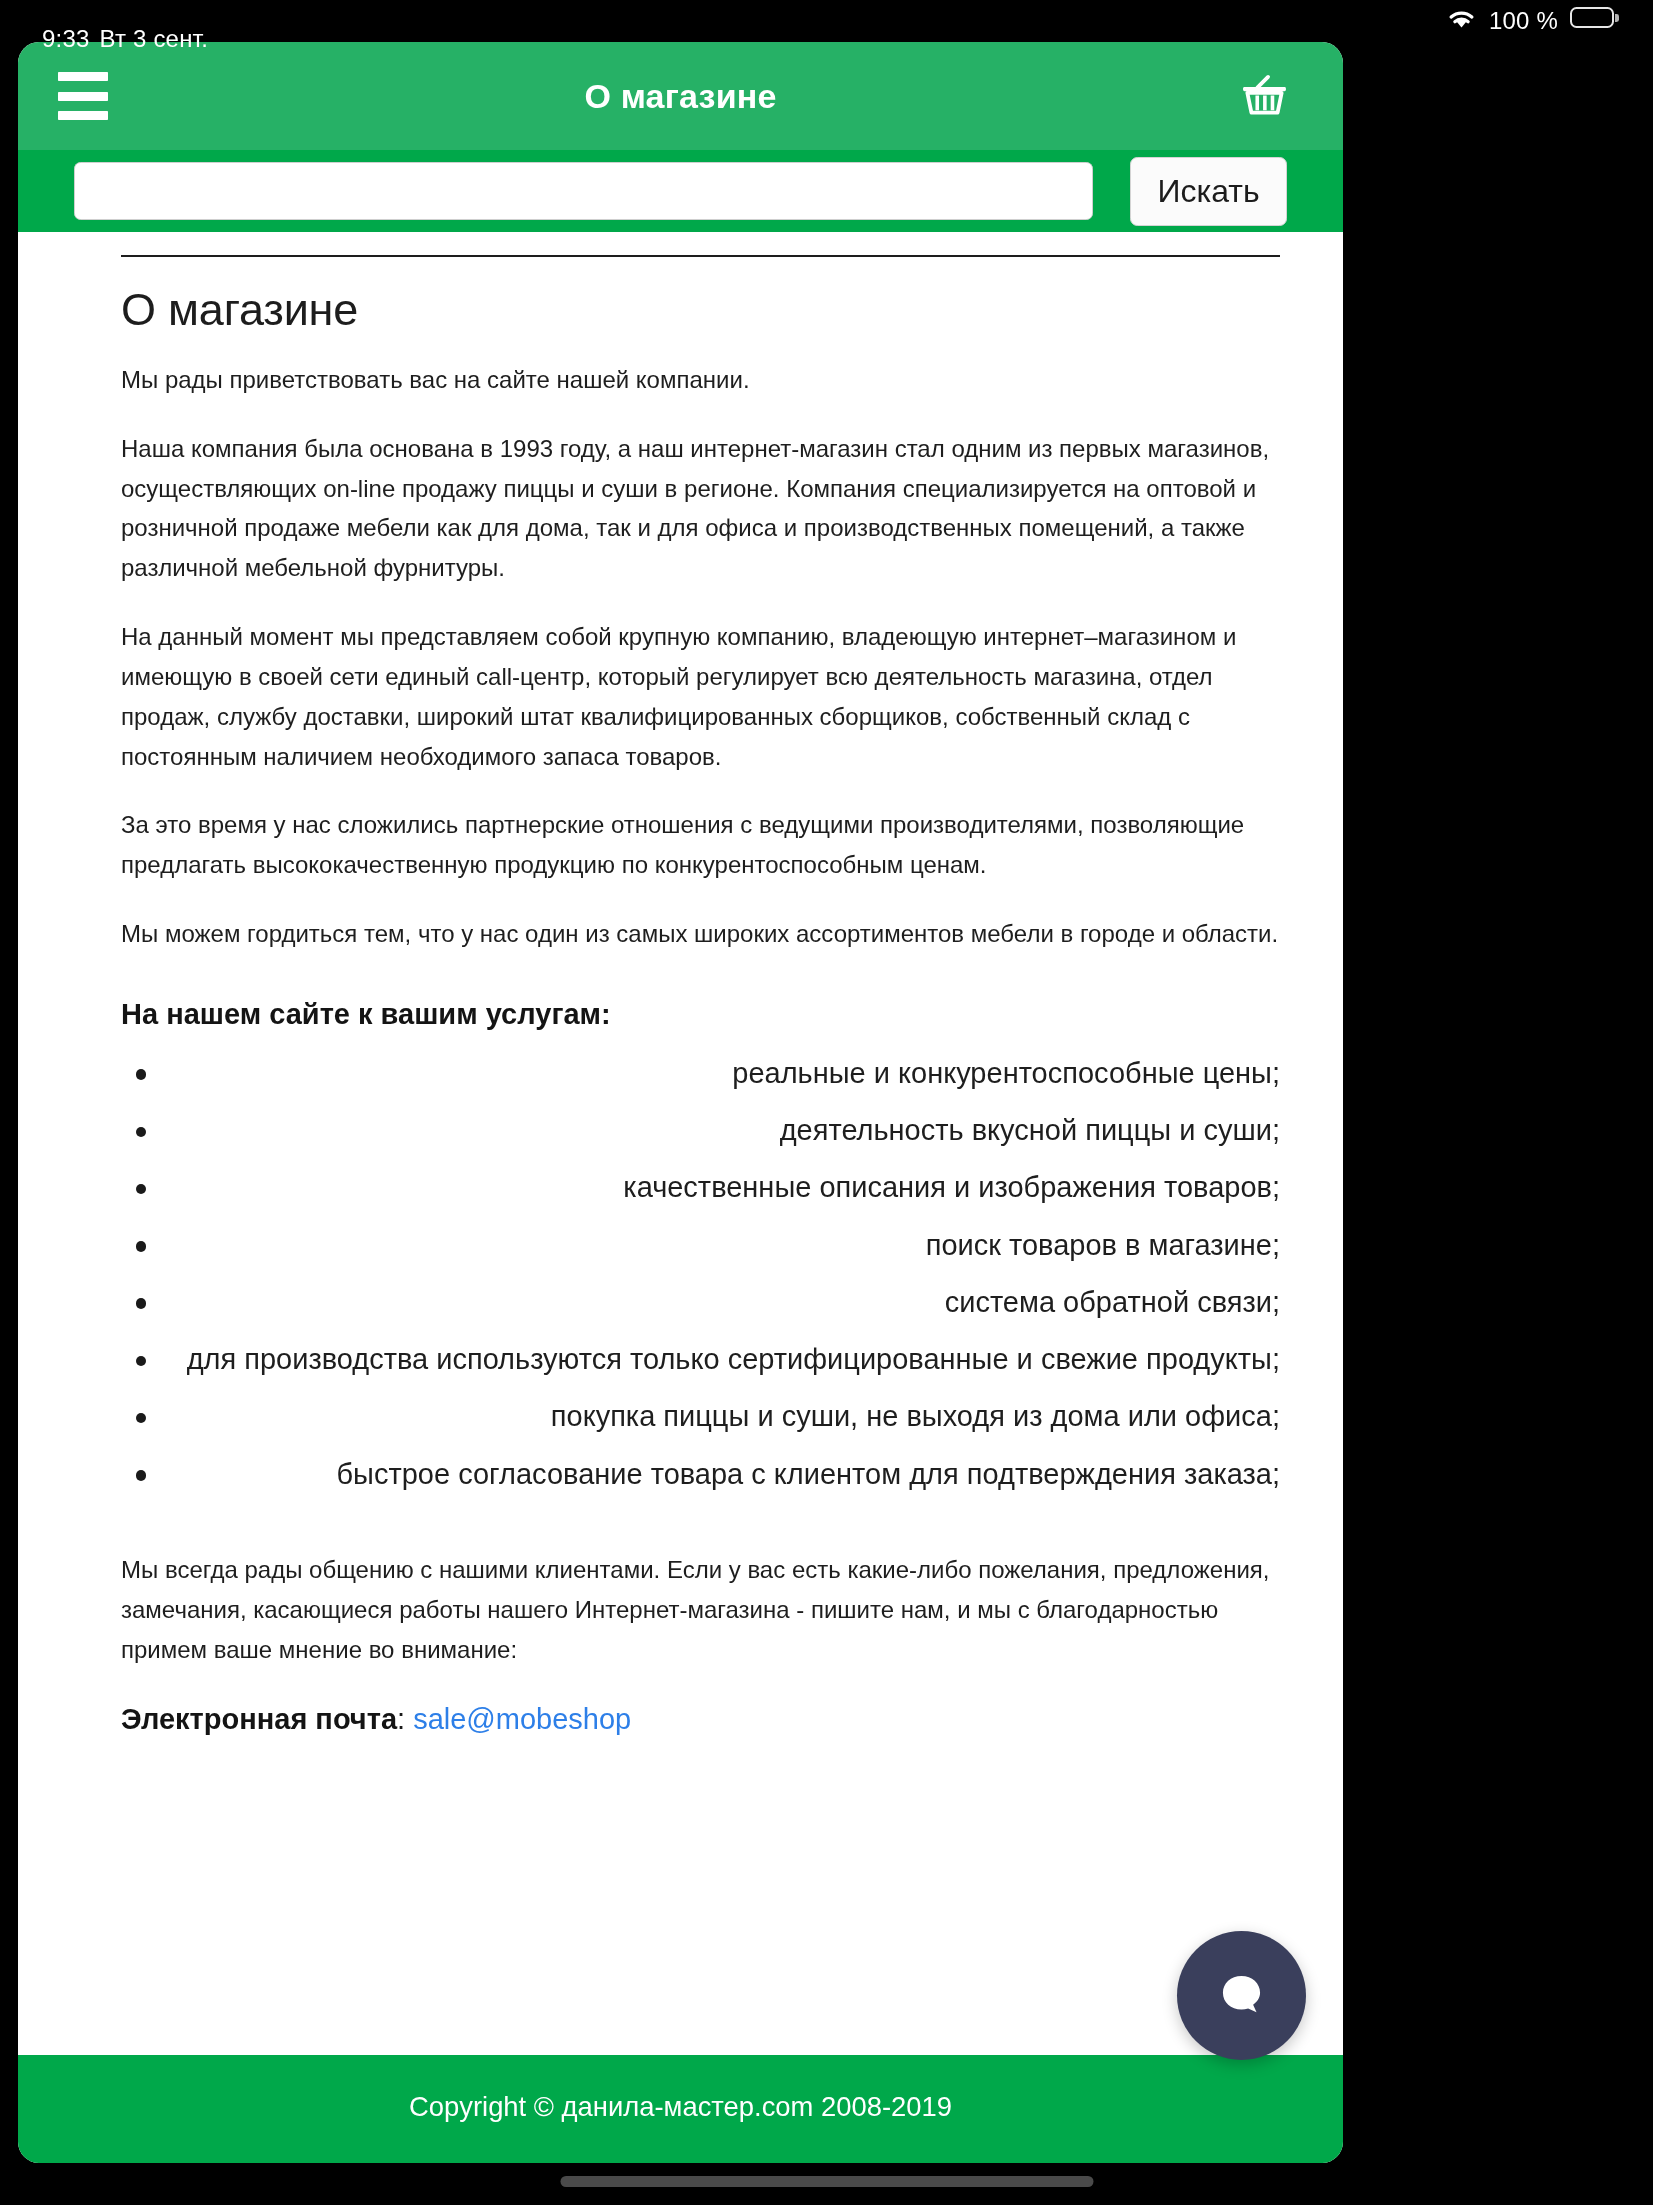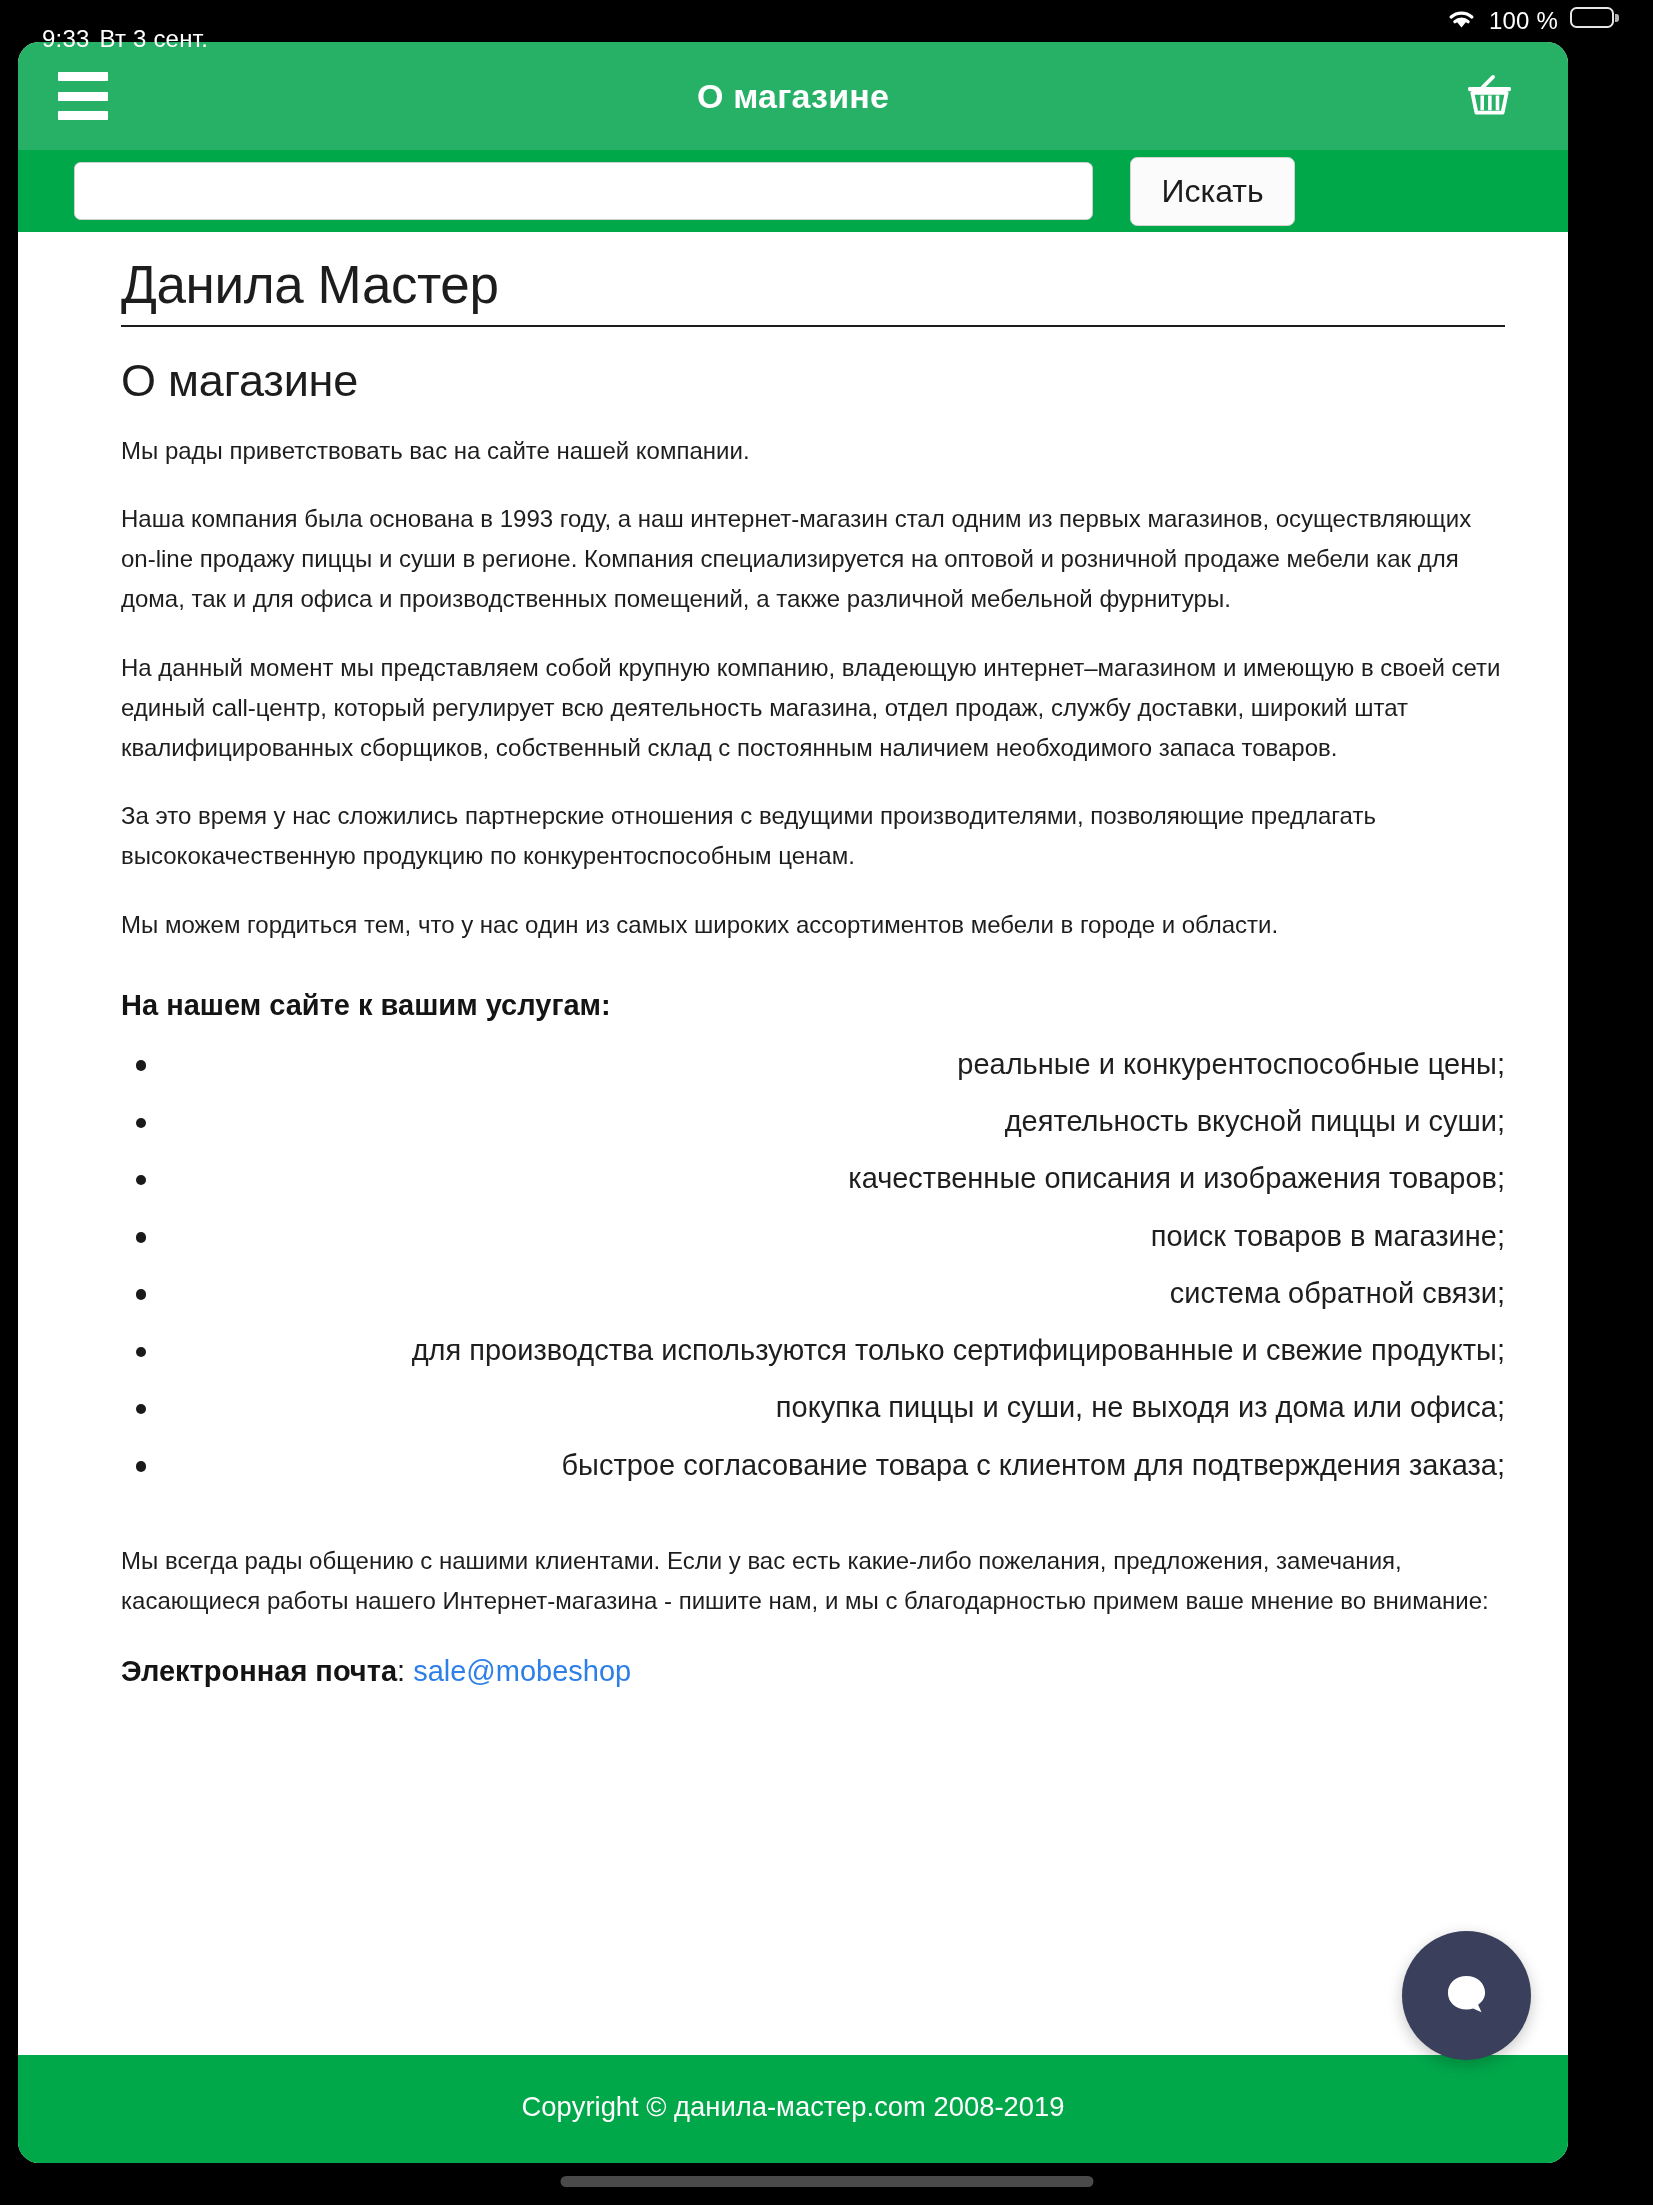--- a/index.html
+++ b/index.html
@@ -52,21 +52,21 @@
     width: 100%; height: 100%;
     background: #ffffff;
     border-radius: 3.2px;
   }
 
   
   .viewport {
     position: absolute;
     top: 42px;
     left: 18px;
-    width: 1550px;
+    width: 1325px;
     height: 2121px;
     background: #ffffff;
     border-radius: 21px;
     overflow: hidden;
     z-index: 20;
   }
 
   
   .app-header {
     position: relative;
@@ -306,21 +306,20 @@
       </svg>
     </div>
   </div>
 
   <div class="search-bar">
     <input class="search-input" type="text" value="" placeholder="" style="">
     <button class="search-button">Искать</button>
   </div>
 
   <div class="content">
-    <h1 class="site-title">Данила Мастер</h1>
     <hr class="title-rule">
     <h2 class="page-heading">О магазине</h2>
 
     <p class="para">Мы рады приветствовать вас на сайте нашей компании.</p>
     <p class="para">Наша компания была основана в 1993 году, а наш интернет-магазин стал одним из первых магазинов, осуществляющих on-line продажу пиццы и суши в регионе. Компания специализируется на оптовой и розничной продаже мебели как для дома, так и для офиса и производственных помещений, а также различной мебельной фурнитуры.</p>
     <p class="para">На данный момент мы представляем собой крупную компанию, владеющую интернет–магазином и имеющую в своей сети единый call-центр, который регулирует всю деятельность магазина, отдел продаж, службу доставки, широкий штат квалифицированных сборщиков, собственный склад с постоянным наличием необходимого запаса товаров.</p>
     <p class="para">За это время у нас сложились партнерские отношения с ведущими производителями, позволяющие предлагать высококачественную продукцию по конкурентоспособным ценам.</p>
     <p class="para">Мы можем гордиться тем, что у нас один из самых широких ассортиментов мебели в городе и области.</p>
 
     <p class="services-heading">На нашем сайте к вашим услугам:</p>

